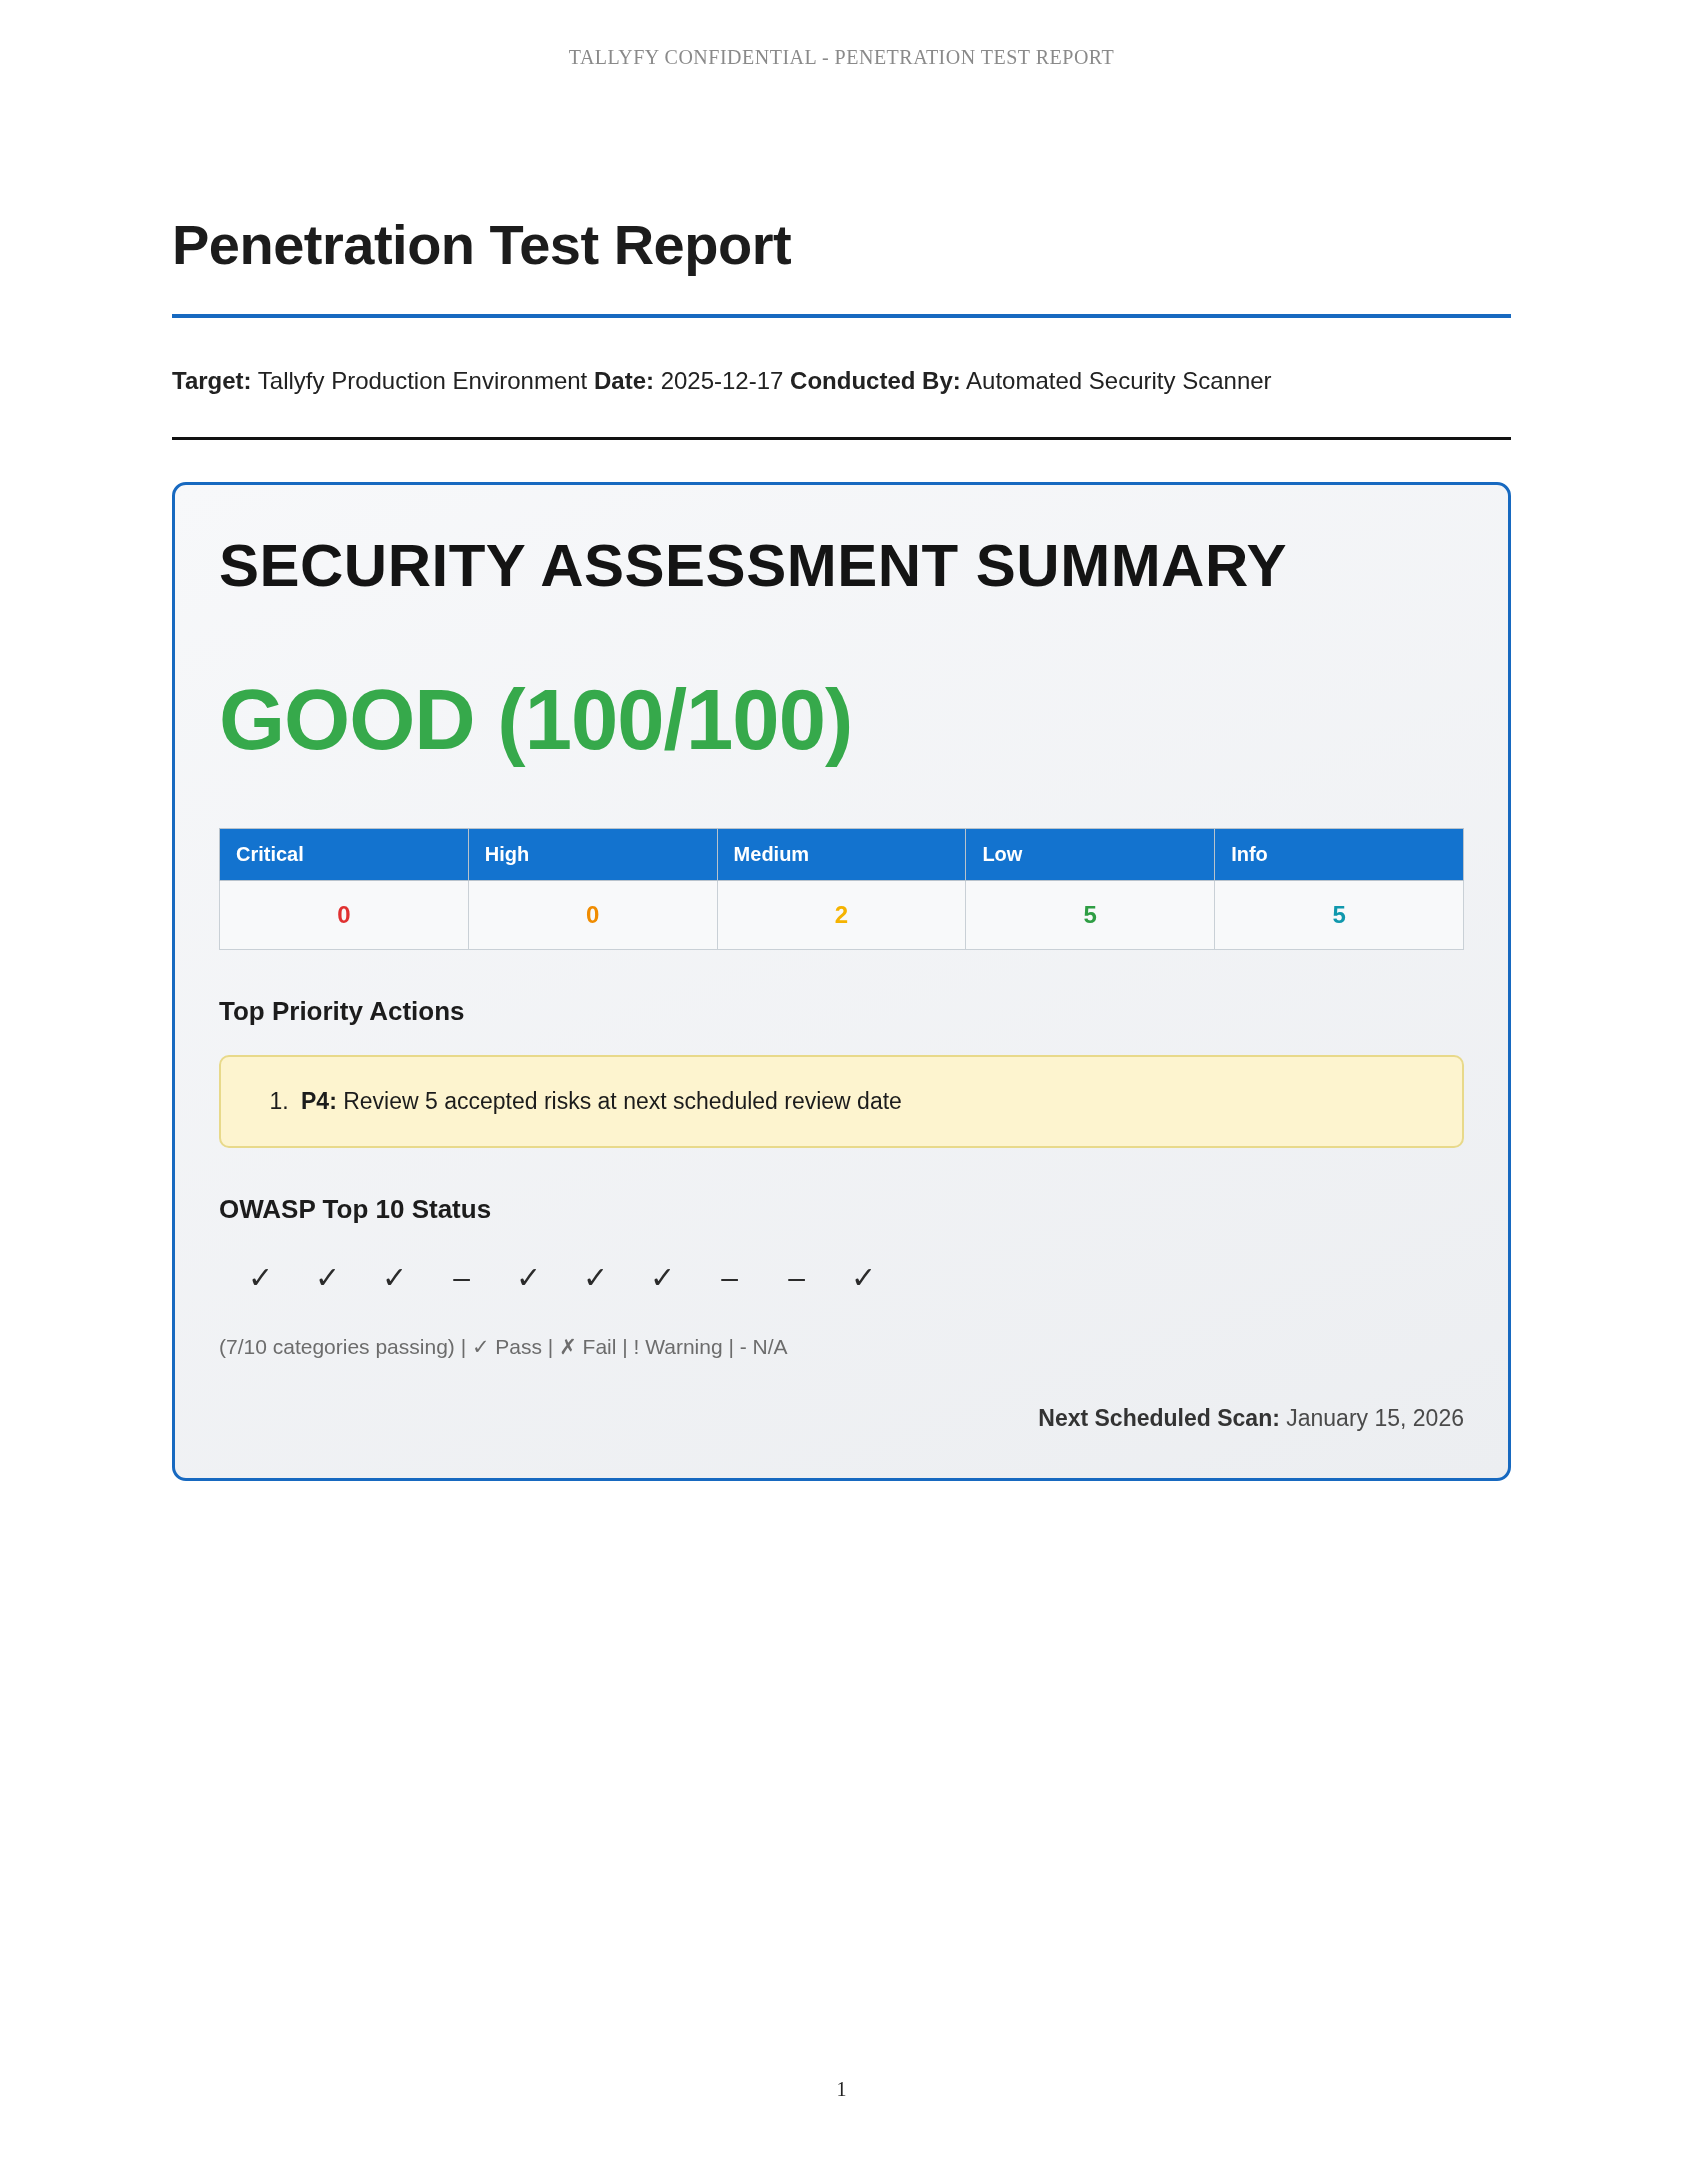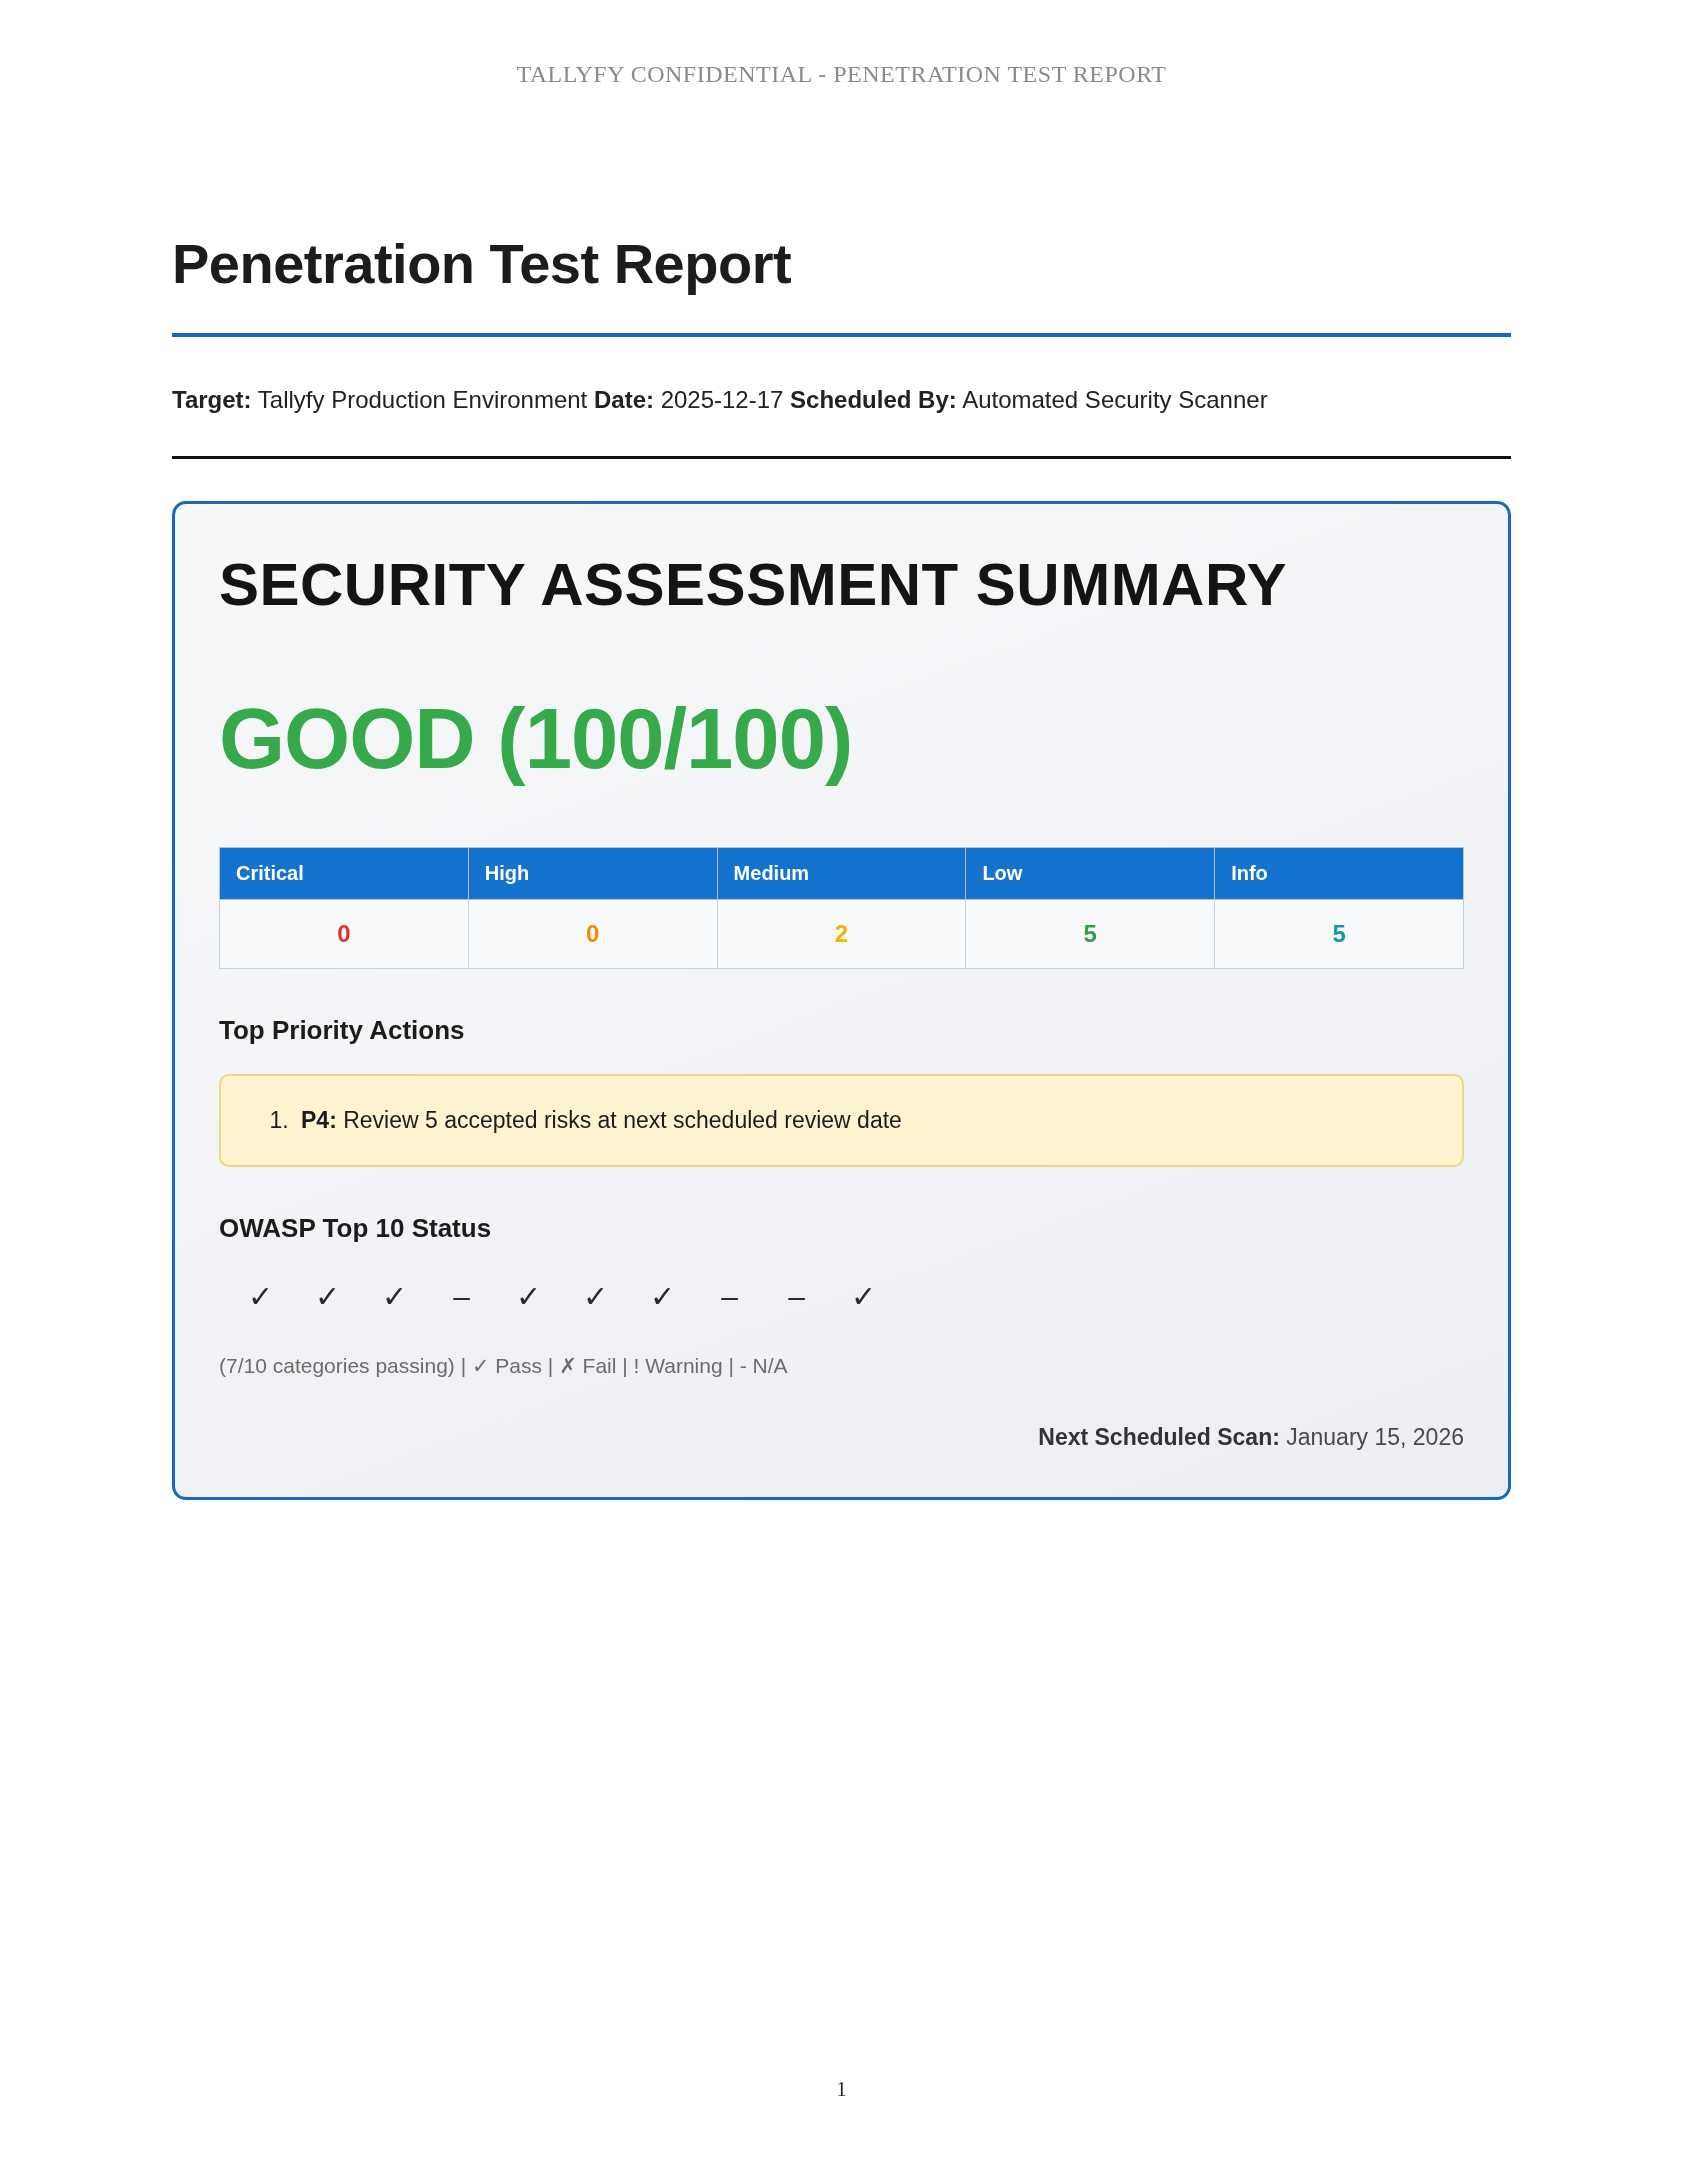--- a/index.html
+++ b/index.html
@@ -18,24 +18,24 @@
   .page {
     width: 1683px;
     height: 2178px;
     box-sizing: border-box;
     padding: 0;
     position: relative;
   }
   .running-header {
     text-align: center;
     font-family: "Liberation Serif", serif;
-    font-size: 24px;
+    font-size: 20px;
     letter-spacing: 0.5px;
     color: #8a8a8a;
-    padding-top: 61px;
+    padding-top: 46px;
   }
   .content {
     margin: 16px auto;
     width: 1339px;
     padding-top: 129px;
     box-sizing: border-box;
   }
   h1.doc-title {
     font-size: 56px;
     font-weight: bold;
@@ -181,21 +181,21 @@
   <div class="content">
 
     <h1 class="doc-title">Penetration Test Report</h1>
     <hr class="title-rule">
 
     <div class="meta-line">
       <b>Target:</b>
       <span>Tallyfy Production Environment</span>
       <b>Date:</b>
       <span>2025-12-17</span>
-      <b>Scheduled By:</b>
+      <b>Conducted By:</b>
       <span>Automated Security Scanner</span>
     </div>
     <hr class="meta-rule">
 
     <div class="summary-box">
 
       <div class="summary-title">SECURITY ASSESSMENT SUMMARY</div>
 
       <div class="score" style="color: rgb(54, 169, 75);">GOOD (100/100)</div>
 

